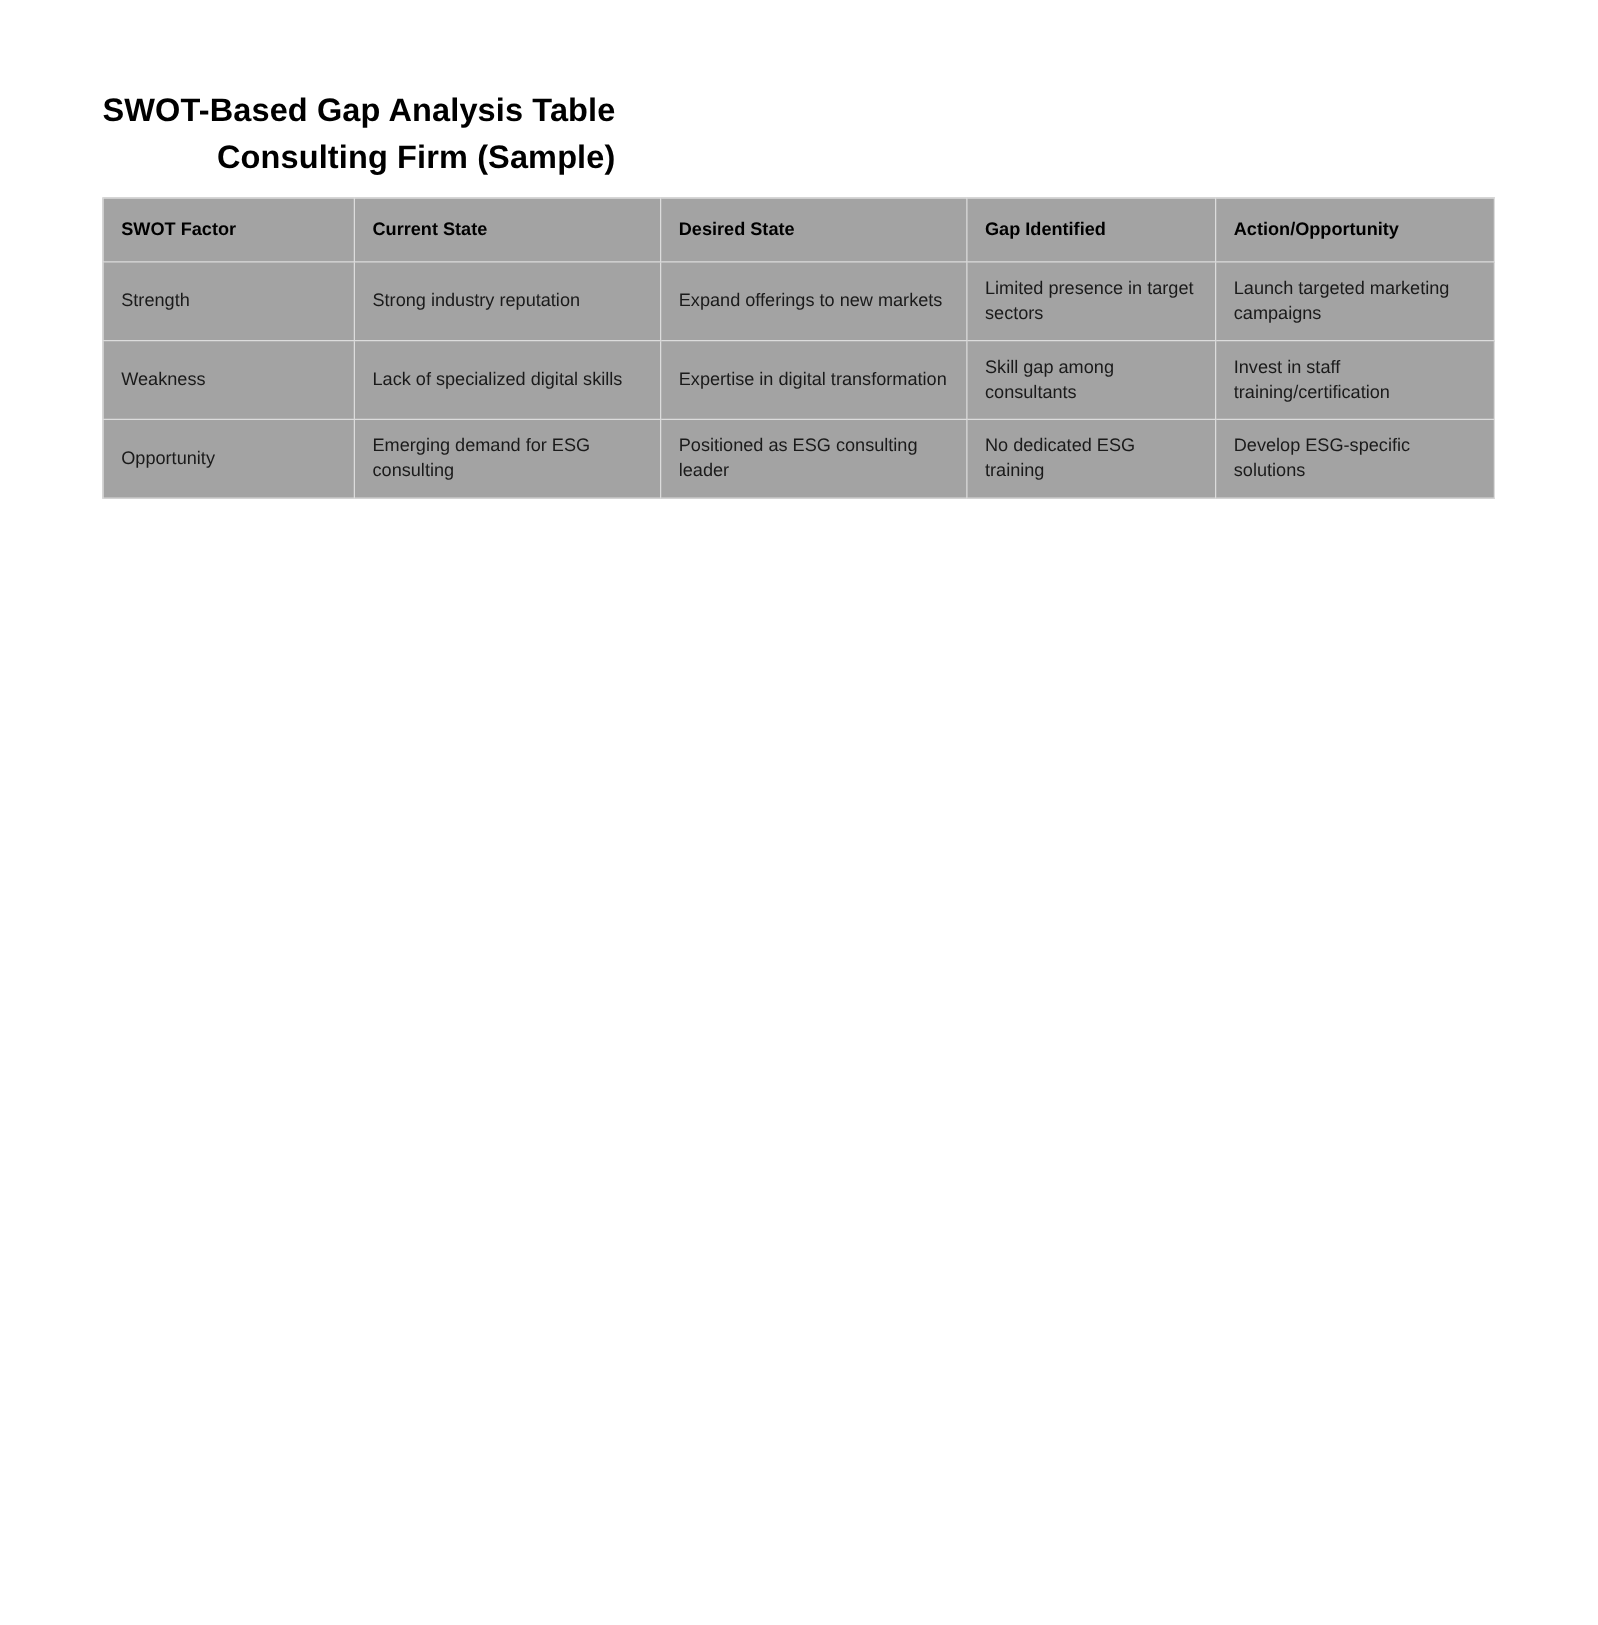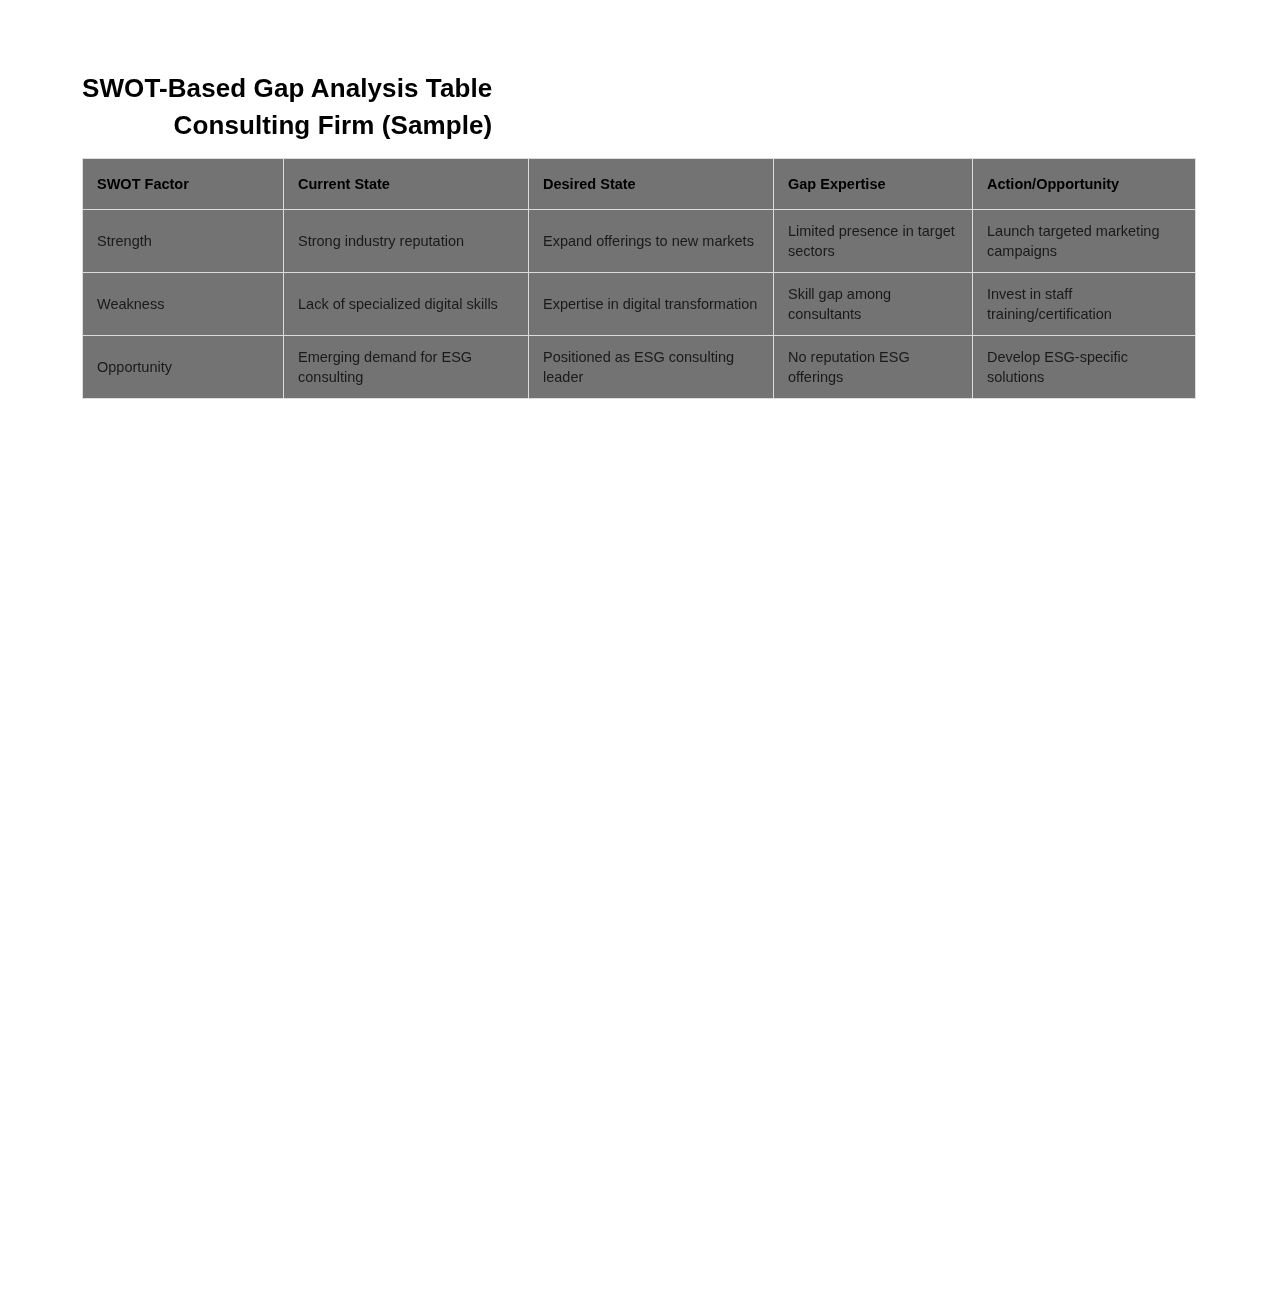--- a/index.html
+++ b/index.html
@@ -37,21 +37,21 @@
   .table-wrap {
     position: absolute;
     left: 82px;
     top: 158px;
     width: 1113px;
   }
   table.swot {
     border-collapse: collapse;
     width: 1113px;
     table-layout: fixed;
-    background: #737373;
+    background: #a3a3a3;
     padding-left: 31px;
   }
   table.swot col.c0 { width: 201px; }
   table.swot col.c1 { width: 245px; }
   table.swot col.c2 { width: 245px; }
   table.swot col.c3 { width: 199px; }
   table.swot col.c4 { width: 223px; }
 
   table.swot th,
   table.swot td {
@@ -92,21 +92,21 @@
           <col class="c1">
           <col class="c2">
           <col class="c3">
           <col class="c4">
       </colgroup>
       <thead>
         <tr>
           <th>SWOT Factor</th>
           <th>Current State</th>
           <th>Desired State</th>
-          <th>Gap Expertise</th>
+          <th>Gap Identified</th>
           <th>Action/Opportunity</th>
         </tr>
       </thead>
       <tbody>
         <tr>
           <td>Strength</td>
           <td>Strong industry reputation</td>
           <td>Expand offerings to new markets</td>
           <td>Limited presence in target sectors</td>
           <td>Launch targeted marketing campaigns</td>
@@ -115,20 +115,20 @@
           <td>Weakness</td>
           <td>Lack of specialized digital skills</td>
           <td>Expertise in digital transformation</td>
           <td>Skill gap among consultants</td>
           <td>Invest in staff training/certification</td>
         </tr>
         <tr>
           <td>Opportunity</td>
           <td>Emerging demand for ESG consulting</td>
           <td>Positioned as ESG consulting leader</td>
-          <td>No reputation ESG offerings</td>
+          <td>No dedicated ESG training</td>
           <td>Develop ESG-specific solutions</td>
         </tr>
       </tbody>
     </table>
   </div>
 
 </div>
 
 </body></html>

